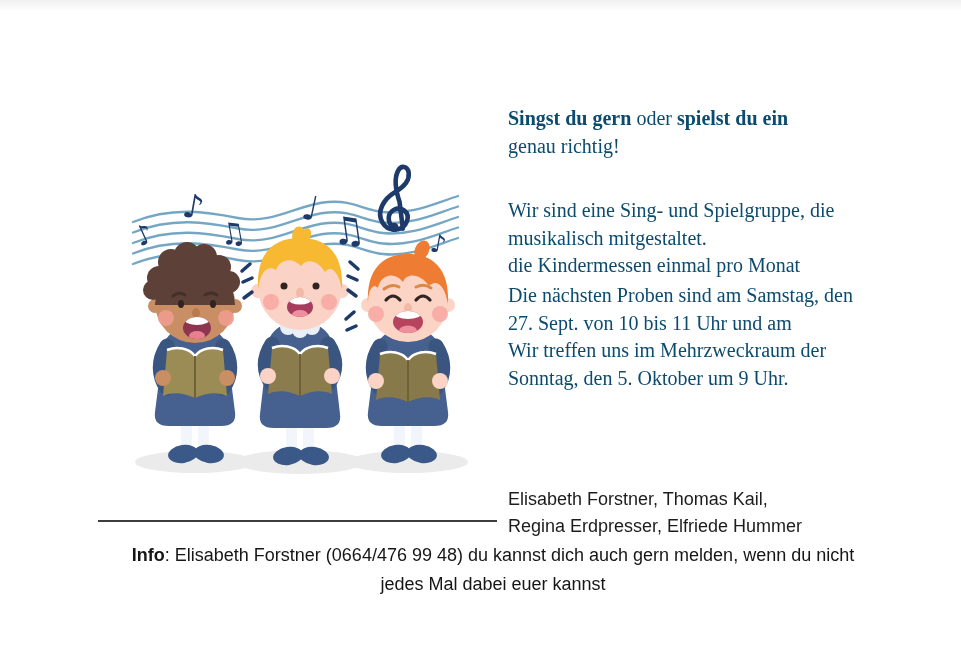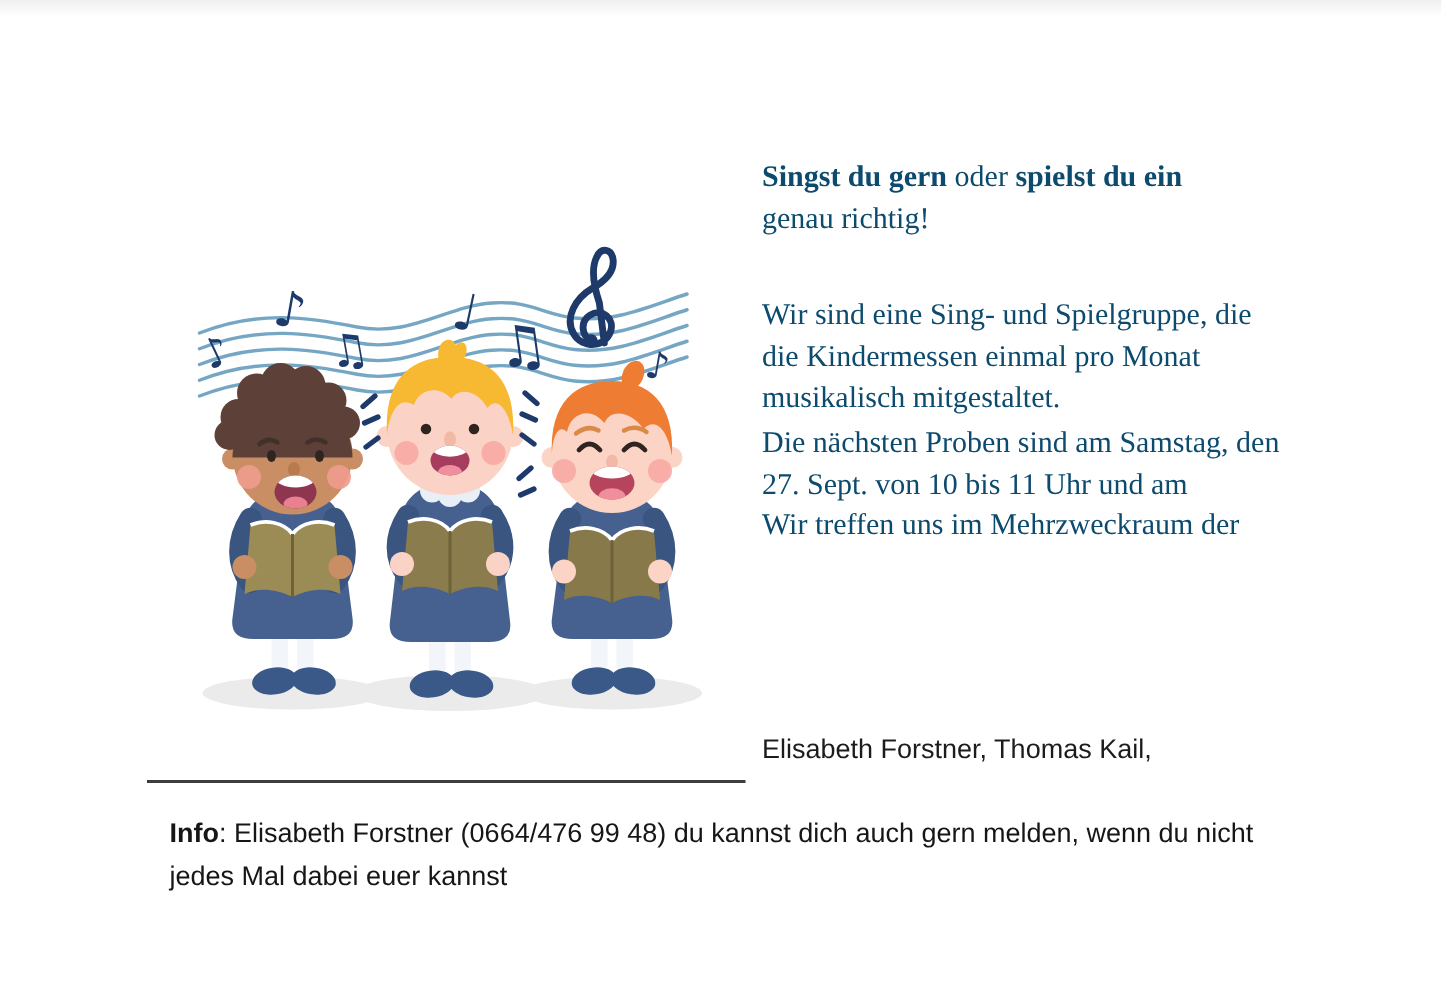--- a/index.html
+++ b/index.html
@@ -5,22 +5,22 @@
   html,body{margin:0;padding:0;background:#ffffff;}
   .page{position:relative;width:961px;height:663px;background:#ffffff;overflow:hidden;
         font-family:"Liberation Serif",serif;}
   .top-shade{position:absolute;top:0;left:0;width:961px;height:11px;
              background:linear-gradient(#f0f0f0,#ffffff);}
   .illustration{position:absolute;left:55px;top:150px;width:450px;height:335px;}
   .serif-p{position:absolute;left:508px;width:370px;font-family:"Liberation Serif",serif;
            font-size:20px;line-height:27.5px;color:#0c4a6e;}
   .sans-p{position:absolute;left:508px;width:370px;font-family:"Liberation Sans",sans-serif;
           font-size:18px;line-height:27px;color:#1c1c1c;margin-top:12px;}
-  .info-p{position:absolute;left:113px;width:780px;font-family:"Liberation Sans",sans-serif;
-          font-size:18px;line-height:29px;color:#161616;}
+  .info-p{position:absolute;left:103px;width:780px;font-family:"Liberation Sans",sans-serif;
+          font-size:18px;line-height:29px;color:#161616;text-align:center;}
   .ln{white-space:nowrap;}
   .b{font-weight:bold;}
   .sig-rule{position:absolute;left:98px;top:520px;width:399px;height:2px;background:#3d3d3d;}
 </style>
 </head>
 <body>
 
 <div class="page">
   <div class="top-shade"></div>
 
@@ -204,33 +204,35 @@
     </g>
   </svg>
 
   <div class="serif-p" style="top:105px">
     <div class="ln"><span class="b">Singst du gern</span><span> oder </span><span class="b">spielst du ein</span></div>
     <div class="ln">genau richtig!</div>
   </div>
 
   <div class="serif-p" style="top:197px">
     <div class="ln">Wir sind eine Sing- und Spielgruppe, die</div>
+    <div class="ln">musikalisch mitgestaltet.</div>
     <div class="ln">die Kindermessen einmal pro Monat</div>
-    <div class="ln">musikalisch mitgestaltet.</div>
   </div>
 
   <div class="serif-p" style="top:282px">
     <div class="ln">Die nächsten Proben sind am Samstag, den</div>
     <div class="ln">27. Sept. von 10 bis 11 Uhr und am</div>
     <div class="ln">Wir treffen uns im Mehrzweckraum der</div>
+    <div class="ln">Sonntag, den 5. Oktober um 9 Uhr.</div>
   </div>
 
 
   <div class="sans-p" style="top:474px">
     <div class="ln">Elisabeth Forstner, Thomas Kail,</div>
+    <div class="ln">Regina Erdpresser, Elfriede Hummer</div>
   </div>
 
   <div class="sig-rule"></div>
 
   <div class="info-p" style="top:541px">
     <div class="ln"><span class="b">Info</span><span>: Elisabeth Forstner (0664/476 99 48) du kannst dich auch gern melden, wenn du nicht</span></div>
     <div class="ln">jedes Mal dabei euer kannst</div>
   </div>
 </div>
 

